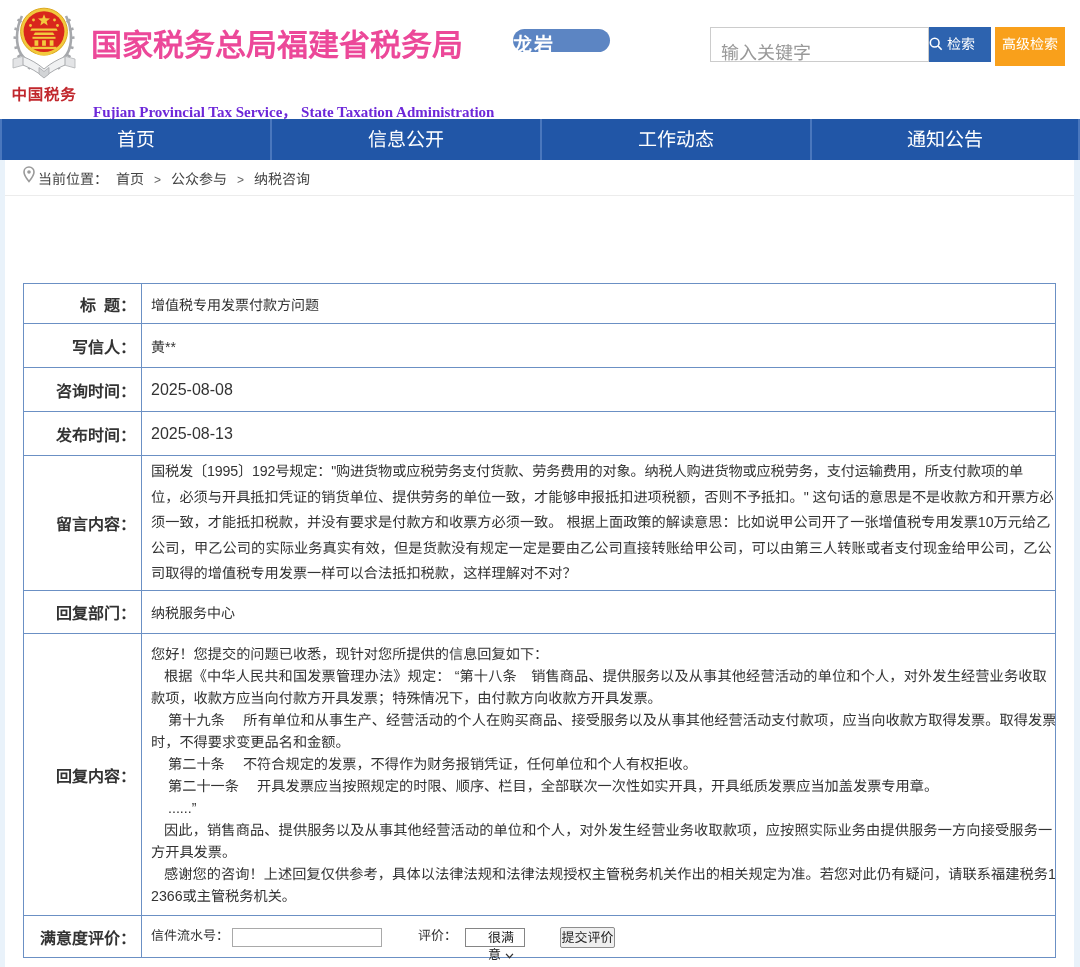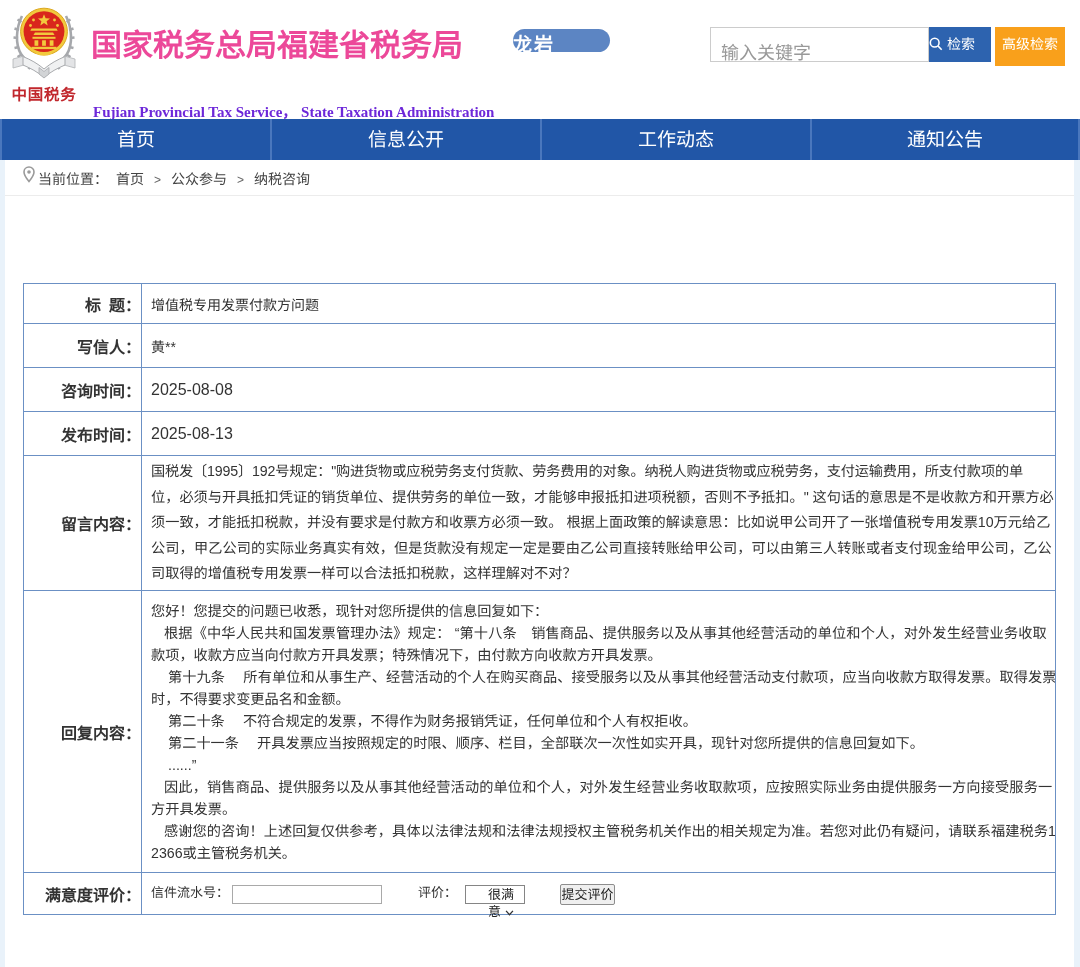--- a/index.html
+++ b/index.html
@@ -23,21 +23,21 @@
 #bodybg{left:0;top:160px;width:1080px;height:807px;background:#e9f2fa;}
 #container{left:5px;top:160px;width:1069px;height:807px;background:#fff;}
 
 #crumb{left:38px;top:168px;font-size:14px;color:#444;white-space:nowrap;}
 #crumb .gt{margin-right:10px;color:#666;font-size:12px;}
 #crumbline{left:5px;top:195px;width:1069px;height:0;border-bottom:1px solid #ececec;}
 
 #tbl{left:23px;top:283px;width:1033px;border-collapse:collapse;table-layout:fixed;}
 #tbl col.c1{width:118px;}
 #tbl td{border:1px solid #6b90c4;vertical-align:middle;padding:0;}
-#tbl td.lab{text-align:right;font-weight:bold;color:#333;font-size:16px;}
+#tbl td.lab{text-align:right;font-weight:bold;color:#333;font-size:16px;padding-right:5px;}
 #tbl td.con{color:#333;font-size:14px;padding-left:9px;padding-right:0;}
 .l{white-space:nowrap;overflow:hidden;}
 .msg .l{line-height:25.5px;font-size:14.2px;}
 .rep .l{line-height:22px;font-size:14.2px;}
 .i13{padding-left:13px;}
 .i17{padding-left:17px;}
 
 #flow-inp{display:inline-block;width:148px;height:17px;border:1px solid #a9a9a9;background:#fff;vertical-align:middle;}
 #sel{display:inline-block;box-sizing:border-box;width:60px;height:19px;border:1px solid #858585;background:#fff;font-size:13px;color:#222;text-align:left;padding-left:22px;line-height:17px;vertical-align:middle;}
 #subbtn{display:inline-block;box-sizing:border-box;width:55px;height:21px;border:1px solid #8d8d8d;background:#efefef;font-size:13px;color:#222;line-height:19px;text-align:center;vertical-align:middle;border-radius:2px;}
@@ -141,30 +141,34 @@
   <tr style="height:135px">
         <td class="lab">留言内容：</td>
         <td class="con msg">
     <div class="l" style="letter-spacing:-0.17px">国税发〔1995〕192号规定："购进货物或应税劳务支付货款、劳务费用的对象。纳税人购进货物或应税劳务，支付运输费用，所支付款项的单</div>
     <div class="l">位，必须与开具抵扣凭证的销货单位、提供劳务的单位一致，才能够申报抵扣进项税额，否则不予抵扣。" 这句话的意思是不是收款方和开票方必</div>
     <div class="l">须一致，才能抵扣税款，并没有要求是付款方和收票方必须一致。 根据上面政策的解读意思：比如说甲公司开了一张增值税专用发票10万元给乙</div>
     <div class="l" style="letter-spacing:0.11px">公司，甲乙公司的实际业务真实有效，但是货款没有规定一定是要由乙公司直接转账给甲公司，可以由第三人转账或者支付现金给甲公司，乙公</div>
     <div class="l">司取得的增值税专用发票一样可以合法抵扣税款，这样理解对不对？</div>
   </td>
       </tr>
+  <tr style="height:43px">
+        <td class="lab">回复部门：</td>
+        <td class="con">纳税服务中心</td>
+      </tr>
   <tr style="height:282px">
         <td class="lab">回复内容：</td>
         <td class="con rep">
     <div class="l">您好！您提交的问题已收悉，现针对您所提供的信息回复如下：</div>
     <div class="l i13" style="letter-spacing:0.14px">根据《中华人民共和国发票管理办法》规定：   “第十八条　销售商品、提供服务以及从事其他经营活动的单位和个人，对外发生经营业务收取</div>
     <div class="l">款项，收款方应当向付款方开具发票；特殊情况下，由付款方向收款方开具发票。</div>
     <div class="l i17" style="letter-spacing:0.08px">第十九条　 所有单位和从事生产、经营活动的个人在购买商品、接受服务以及从事其他经营活动支付款项，应当向收款方取得发票。取得发票</div>
     <div class="l">时，不得要求变更品名和金额。</div>
     <div class="l i17">第二十条　 不符合规定的发票，不得作为财务报销凭证，任何单位和个人有权拒收。</div>
-    <div class="l i17">第二十一条　 开具发票应当按照规定的时限、顺序、栏目，全部联次一次性如实开具，现针对您所提供的信息回复如下。</div>
+    <div class="l i17">第二十一条　 开具发票应当按照规定的时限、顺序、栏目，全部联次一次性如实开具，开具纸质发票应当加盖发票专用章。</div>
     <div class="l i17">......”</div>
     <div class="l i13" style="letter-spacing:0.14px">因此，销售商品、提供服务以及从事其他经营活动的单位和个人，对外发生经营业务收取款项，应按照实际业务由提供服务一方向接受服务一</div>
     <div class="l">方开具发票。</div>
     <div class="l i13" style="letter-spacing:0.07px">感谢您的咨询！上述回复仅供参考，具体以法律法规和法律法规授权主管税务机关作出的相关规定为准。若您对此仍有疑问，请联系福建税务1</div>
     <div class="l">2366或主管税务机关。</div>
   </td>
       </tr>
   <tr style="height:42px">
         <td class="lab">满意度评价：</td>
         <td class="con" style="font-size:13px"><span>信件流水号：</span><span id="flow-inp" style="margin-left:3px"></span><span style="font-size:13px;margin-left:36px">评价：</span><span id="sel" style="margin-left:8px">很满意<svg width="9" height="6" viewBox="0 0 10 7" style="margin-left:4px">

